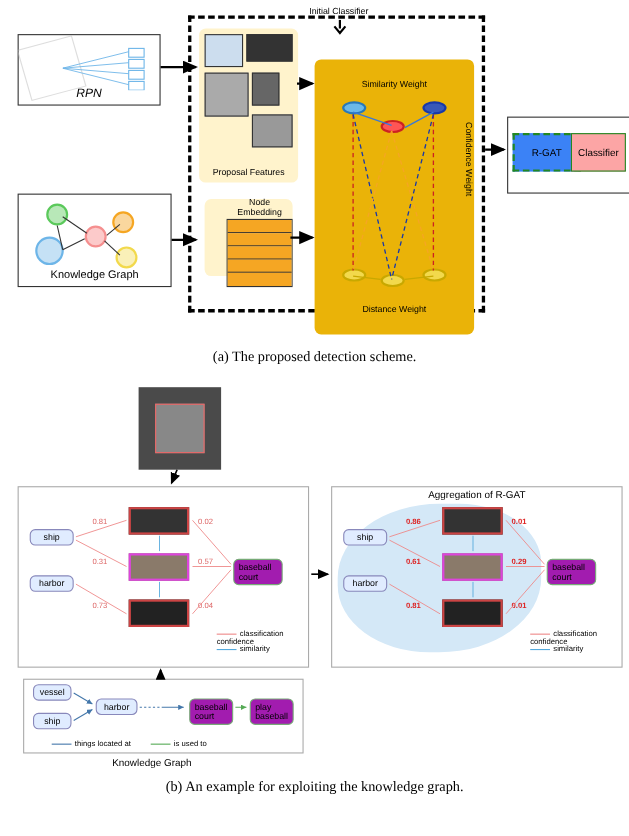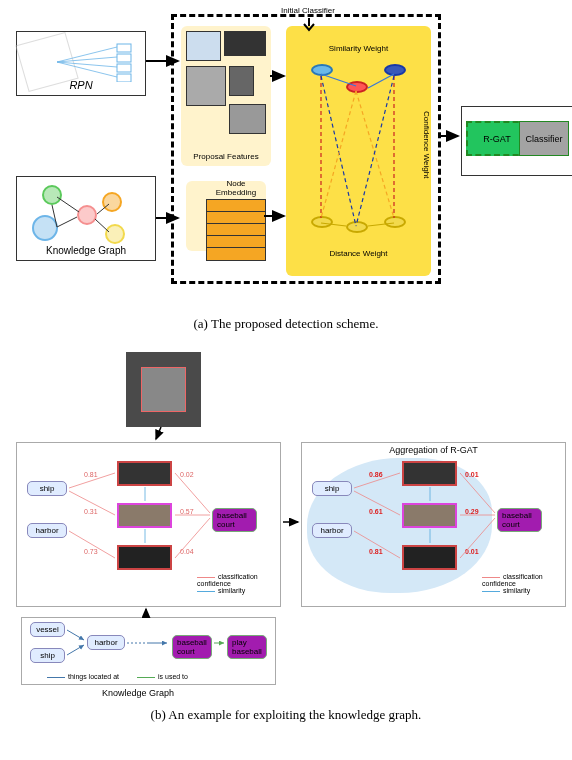--- a/index.html
+++ b/index.html
@@ -14,31 +14,31 @@
     .rpn-box { left: 10px; top: 25px; width: 130px; height: 65px; border: 1.5px solid #333; font-style: italic; }
     .rpn-inner { position: absolute; left: 5px; top: 5px; width: 50px; height: 50px; transform: skewY(-15deg) skewX(15deg); border: 0.5px solid #bbb; opacity: 0.5; }
     .rpn-label { position: absolute; bottom: 4px; left: 0; right: 0; font-size: 11px; text-align: center; }
     
     .kg-box { left: 10px; top: 170px; width: 140px; height: 85px; border: 1.5px solid #333; }
     .kg-label { position: absolute; bottom: 4px; left: 0; right: 0; font-size: 10px; text-align: center; }
     .kg-circle { position: absolute; width: 20px; height: 20px; border-radius: 50%; border: 2px solid; }
     
     .dashed-region { position: absolute; border: 3px dashed #000; background: transparent; }
     .yellow-region { position: absolute; background: #fff3cc; border-radius: 6px; }
-    .orange-region { position: absolute; background: #fde047; border-radius: 6px; }
+    .orange-region { position: absolute; background: #eab308; border-radius: 6px; margin-top: 28px; }
     
     .proposal-thumb { position: absolute; background: #888; border: 1px solid #333; }
     
     .node-embed { left: 180px; top: 175px; width: 80px; height: 70px; padding-left: 20px; }
     .embed-row { height: 12px; background: #f5a623; border-bottom: 1px solid #333; }
     
     .ellipse { position: absolute; border-radius: 50%; }
     
-    .rgat-box { position: absolute; left: 460px; top: 115px; width: 62px; height: 35px; background: #22c55e; border: 2px dashed #228822; font-size: 9px; display: flex; align-items: center; justify-content: center; }
-    .classifier-box { position: absolute; left: 513px; top: 115px; width: 50px; height: 35px; background: #a3a3a3; border: 1.5px solid #228822; font-size: 9px; display: flex; align-items: center; justify-content: center; }
+    .rgat-box { position: absolute; left: 460px; top: 115px; width: 62px; height: 35px; background: #3b82f6; border: 2px dashed #228822; font-size: 9px; display: flex; align-items: center; justify-content: center; }
+    .classifier-box { position: absolute; left: 513px; top: 115px; width: 50px; height: 35px; background: #fca5a5; border: 1.5px solid #228822; font-size: 9px; display: flex; align-items: center; justify-content: center; }
     .output-border { position: absolute; left: 455px; top: 100px; width: 115px; height: 70px; border: 1.5px solid #333; background: #fff; }
     
     .caption { text-align: center; font-size: 13px; margin: 10px 0 15px; font-family: 'Times New Roman', serif; }
     
     
     .diagram-b { position: relative; width: 560px; height: 350px; margin: 6px; }
     
     .input-img { position: absolute; left: 120px; top: 5px; width: 75px; height: 75px; background: #4a4a4a; }
     .input-img-inner { position: absolute; left: 15px; top: 15px; width: 45px; height: 45px; background: #888; border: 1px solid #e66; }
     

